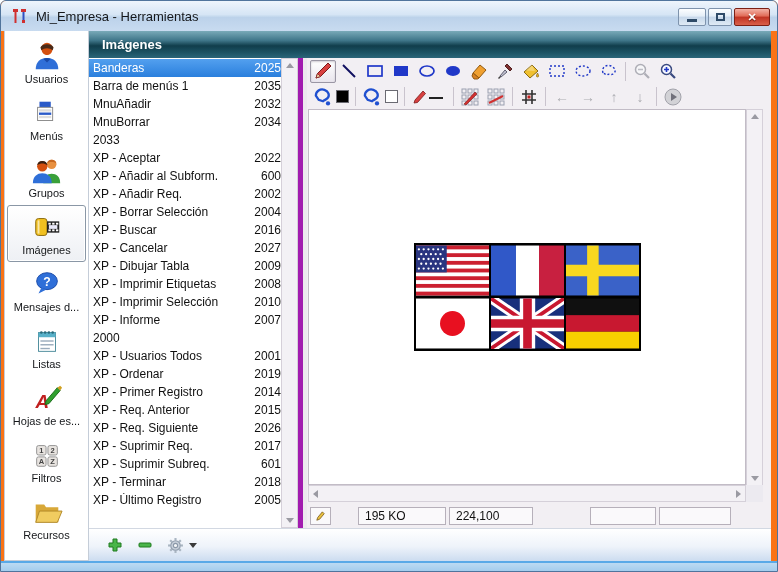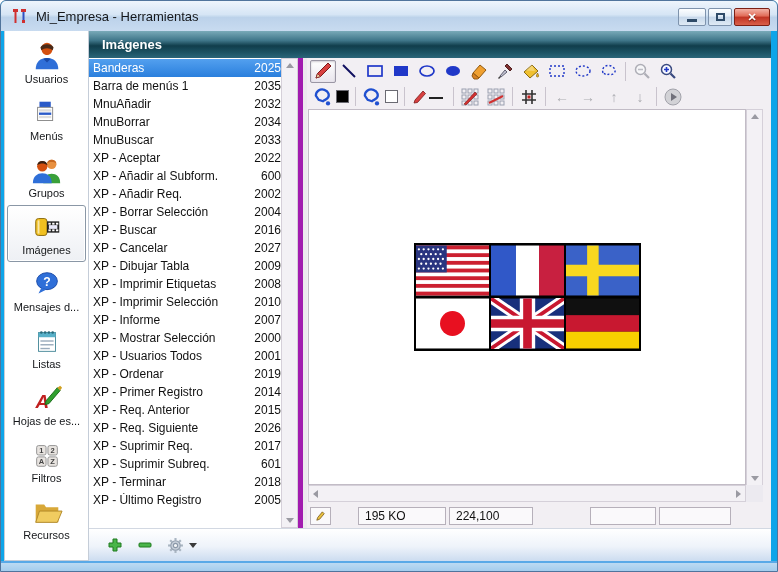--- a/index.html
+++ b/index.html
@@ -1,17 +1,17 @@
 <!DOCTYPE html>
 <html><head>
 <meta charset="utf-8">
 <style>
   * { margin:0; padding:0; box-sizing:border-box; }
   html,body { width:778px; height:572px; overflow:hidden; font-family:"Liberation Sans",sans-serif; }
-  .window { position:relative; width:778px; height:572px; background:#0ea5e9; border:1px solid #50749c; border-radius:6px 6px 0 0; overflow:hidden; }
+  .window { position:relative; width:778px; height:572px; background:#f97316; border:1px solid #50749c; border-radius:6px 6px 0 0; overflow:hidden; }
 
   
   .titlebar { position:absolute; left:0; top:0; width:778px; height:30px;
     background:linear-gradient(#eef5fc, #d6e5f5 45%, #bcd2ea 55%, #c8dbf0); display:flex; align-items:center; padding-left:10px; gap:7px; }
   .title-text { font-size:13px; color:#15171a; }
   .win-buttons { position:absolute; top:7px; right:9px; display:flex; gap:2px; }
   .win-btn { width:28px; height:18px; border:1px solid #7e93ad; border-radius:2px;
     background:linear-gradient(#fdfeff, #e3edf7 45%, #c6d7ea 50%, #dfeaf5); display:flex; align-items:center; justify-content:center; }
   .win-btn.max { width:24px; }
   .win-btn.close { width:36px; border-color:#7c2015;
@@ -248,21 +248,20 @@
         </div>
         <div class="list-row">
           <span class="row-name">MnuAñadir</span>
           <span class="row-id">2032</span>
         </div>
         <div class="list-row">
           <span class="row-name">MnuBorrar</span>
           <span class="row-id">2034</span>
         </div>
         <div class="list-row">
-          <span class="row-name">MnuBuscar</span>
           <span class="row-id">2033</span>
         </div>
         <div class="list-row">
           <span class="row-name">XP - Aceptar</span>
           <span class="row-id">2022</span>
         </div>
         <div class="list-row">
           <span class="row-name">XP - Añadir al Subform.</span>
           <span class="row-id">600</span>
         </div>
@@ -292,21 +291,20 @@
         </div>
         <div class="list-row">
           <span class="row-name">XP - Imprimir Selección</span>
           <span class="row-id">2010</span>
         </div>
         <div class="list-row">
           <span class="row-name">XP - Informe</span>
           <span class="row-id">2007</span>
         </div>
         <div class="list-row">
-          <span class="row-name">XP - Mostrar Selección</span>
           <span class="row-id">2000</span>
         </div>
         <div class="list-row">
           <span class="row-name">XP - Usuarios Todos</span>
           <span class="row-id">2001</span>
         </div>
         <div class="list-row">
           <span class="row-name">XP - Ordenar</span>
           <span class="row-id">2019</span>
         </div>

